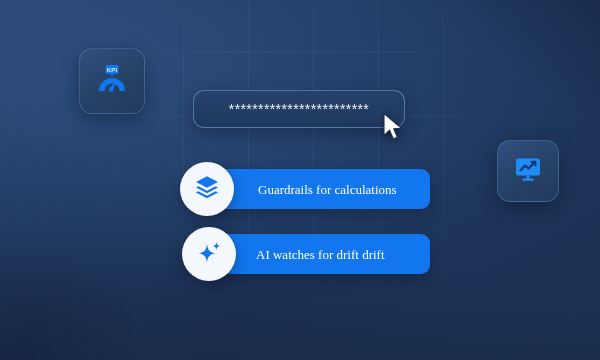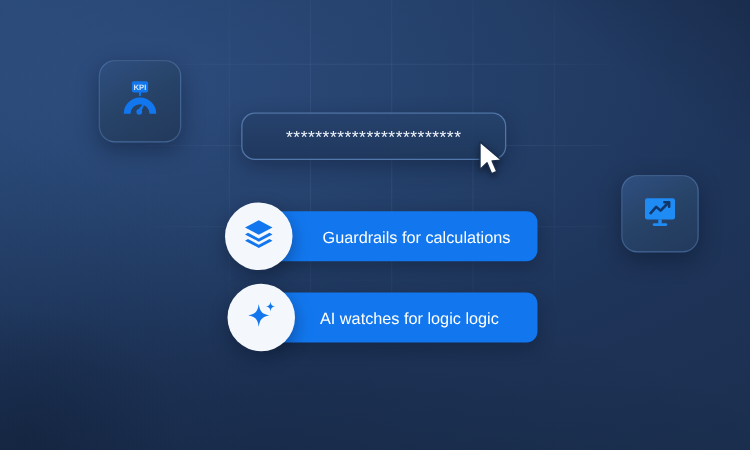--- a/index.html
+++ b/index.html
@@ -108,20 +108,21 @@
     width: 26px;
     height: 30px;
     filter: drop-shadow(0 2px 3px rgba(5,12,26,0.55));
   }
 
   
   .pill-row {
     position: absolute;
     display: flex;
     align-items: center;
+    font-family: Liberation Serif, serif;
   }
   .pill-row-1 { left: 180px; top: 162px; }
   .pill-row-2 { left: 182px; top: 227px; }
 
   .pill-badge {
     position: relative;
     z-index: 2;
     width: 54px;
     height: 54px;
     border-radius: 50%;
@@ -221,17 +222,17 @@
       <span>
         <svg width="27" height="27" viewBox="0 0 27 27" aria-hidden="true">
           <path d="M11 5.2 C11.9 11.2 13.6 13.2 19.4 14.3 C13.6 15.4 11.9 17.4 11 23.4
                    C10.1 17.4 8.4 15.4 2.6 14.3 C8.4 13.2 10.1 11.2 11 5.2 Z" fill="#1277ee"></path>
           <path d="M20.4 3.1 C20.8 5.9 21.4 6.6 24 7.1 C21.4 7.6 20.8 8.3 20.4 11.1
                    C20 8.3 19.4 7.6 16.8 7.1 C19.4 6.6 20 5.9 20.4 3.1 Z" fill="#1277ee"></path>
         </svg>
       </span>
     </span>
     <span class="pill-body pill-body-2">
-      <span class="pill-label pill-label-2">AI watches for logic logic</span>
+      <span class="pill-label pill-label-2">AI watches for drift drift</span>
     </span>
   </div>
 
 </div>
 
 </body></html>

